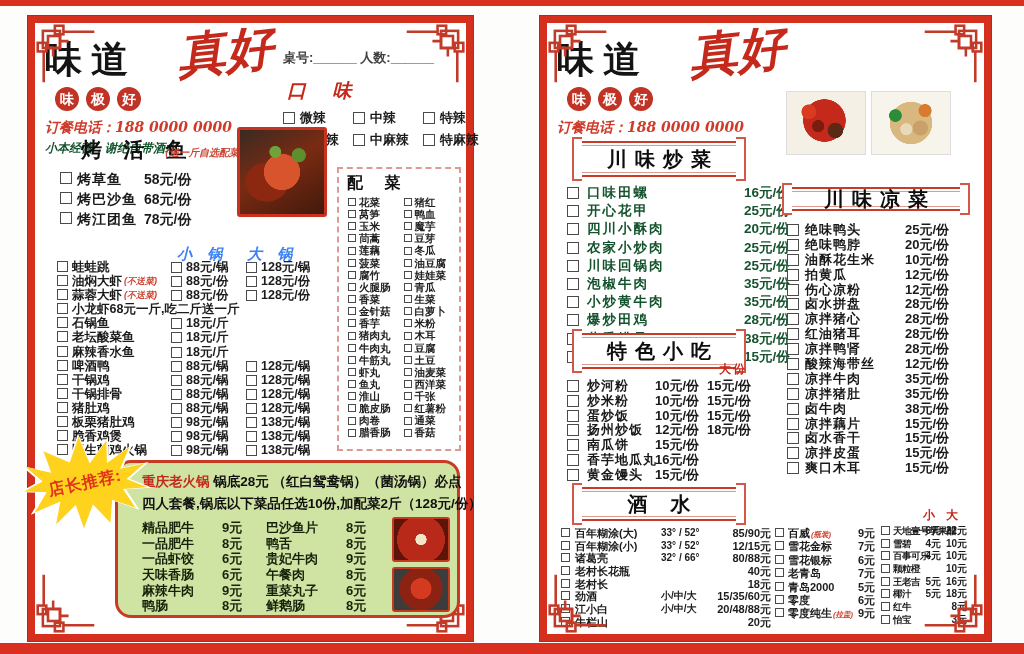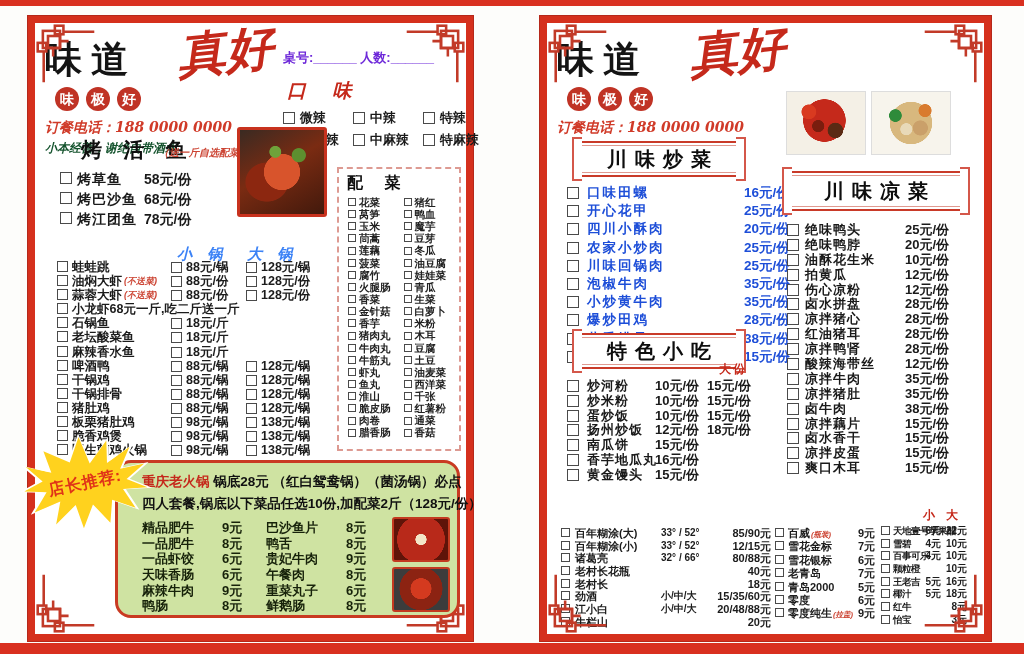--- a/index.html
+++ b/index.html
@@ -25,21 +25,21 @@
   .title-red{position:absolute;left:142px;top:4px;font:italic 900 48px/1 "DejaVu Serif",serif;color:#c5291b;transform:rotate(-6deg);white-space:nowrap}
   .badges{position:absolute;left:20px;top:64px;display:flex;gap:7px}
   .badge{width:24px;height:24px;border-radius:50%;background:#c03325;color:#fff;font:700 14px/24px "Liberation Sans",sans-serif;text-align:center}
   .phone{position:absolute;left:10px;top:97px;font:italic 700 14px/1 "DejaVu Serif",serif;color:#d03a28;white-space:nowrap}
   .motto{position:absolute;left:10px;top:119px;font:italic 700 12px/1 "DejaVu Serif",serif;color:#14532d;white-space:nowrap}
 
   .cb{display:inline-block;width:12px;height:12px;border:1.6px solid #4a4a4a;background:#fff;
       margin-right:5px;flex:none;box-sizing:border-box}
 
   
-  .tableline{position:absolute;left:248px;top:28px;font:700 13px/1 "Liberation Sans",sans-serif;color:#6d28d9;white-space:nowrap}
+  .tableline{position:absolute;left:248px;top:28px;font:700 13px/1 "Liberation Sans",sans-serif;color:#404040;white-space:nowrap}
   .flavor-title{position:absolute;left:252px;top:58px;font:italic 900 19px/1 "DejaVu Serif",serif;color:#c5291b;letter-spacing:10px;white-space:nowrap}
   .flavor-opts{position:absolute;left:248px;top:88px;width:214px;display:flex;flex-wrap:wrap;row-gap:9px}
   .flavor-opt{width:70px;display:flex;align-items:center;font:700 13px/1 "Liberation Sans",sans-serif;color:#1a1a1a}
 
   
   .fish-title{position:absolute;left:46px;top:116px;font:900 21px/1 "DejaVu Serif",serif;letter-spacing:7px;color:#0f0f0f;white-space:nowrap}
   .fish-note{position:absolute;left:124px;top:125px;font:italic 700 10px/1 "DejaVu Serif",serif;color:#cc4433;white-space:nowrap}
   .fish-rows{position:absolute;left:25px;top:148px;width:200px}
   .frow{position:relative;height:20px;font:700 14px/16px "Liberation Sans",sans-serif;color:#1a1a1a}
   .frow .cbx{position:absolute;left:0;top:1px}
@@ -114,24 +114,24 @@
   .ohf{position:absolute;border:2px solid #c93a28;background:#fff;box-sizing:border-box;
        display:flex;align-items:center;justify-content:center;
        font:900 20px/1 "DejaVu Serif",serif;letter-spacing:8px;color:#0d0d0d;text-indent:8px;
        box-shadow:inset 0 0 0 2px #fff, inset 0 0 0 3px #e09a90;}
   .ohf::before,.ohf::after{content:'';position:absolute;top:-6px;bottom:-6px;width:8px;border:2px solid #d4574a;background:#fff}
   .ohf::before{left:-7px;border-right:none}
   .ohf::after{right:-7px;border-left:none}
   .ohf.stir{left:30px;top:118px;width:164px;height:36px}
   .ohf.snk{left:30px;top:310px;width:164px;height:36px}
   .ohf.drk{left:30px;top:464px;width:164px;height:34px}
-  .ohf.cold{left:240px;top:148px;width:178px;height:40px}
+  .ohf.cold{left:240px;top:164px;width:178px;height:24px}
 
   .stir-list{position:absolute;left:20px;top:162px;width:240px}
-  .srow{position:relative;height:18.2px;font:700 13.5px/15px "Liberation Sans",sans-serif;color:#1d4ed8}
+  .srow{position:relative;height:18.2px;font:700 13.5px/15px "Liberation Sans",sans-serif;color:#14532d}
   .srow .cbx{position:absolute;left:0;top:2px}
   .srow .nm{position:absolute;left:20px;letter-spacing:2px;white-space:nowrap}
   .srow .pr{position:absolute;left:177px;white-space:nowrap}
 
   .bigfen{position:absolute;left:172px;top:340px;font:900 12px/1 "Liberation Sans",sans-serif;color:#c5291b;letter-spacing:2px}
   .snk-list{position:absolute;left:20px;top:356px;width:225px}
   .knrow{position:relative;height:14.8px;font:700 13px/14px "Liberation Sans",sans-serif;color:#1a1a1a}
   .knrow .cbx{position:absolute;left:0;top:1px}
   .knrow .nm{position:absolute;left:20px;white-space:nowrap;letter-spacing:1px}
   .knrow .p1{position:absolute;left:88px;white-space:nowrap}
@@ -1020,20 +1020,21 @@
           <span class="pr">15元/份</span>
         </div>
 
         <div class="crow">
           <span class="cbx cb"></span>
           <span class="nm">爽口木耳</span>
           <span class="pr">15元/份</span>
         </div>
       </div>
 
+    <div class="ohf drk">酒 水</div>
     <div class="dcol1">
 
         <div class="d1row">
           <span class="cbx cb"></span>
           <span class="nm">百年糊涂(大)</span>
           <span class="spec">33° / 52°</span>
           <span class="pr">85/90元</span>
         </div>
 
         <div class="d1row">

